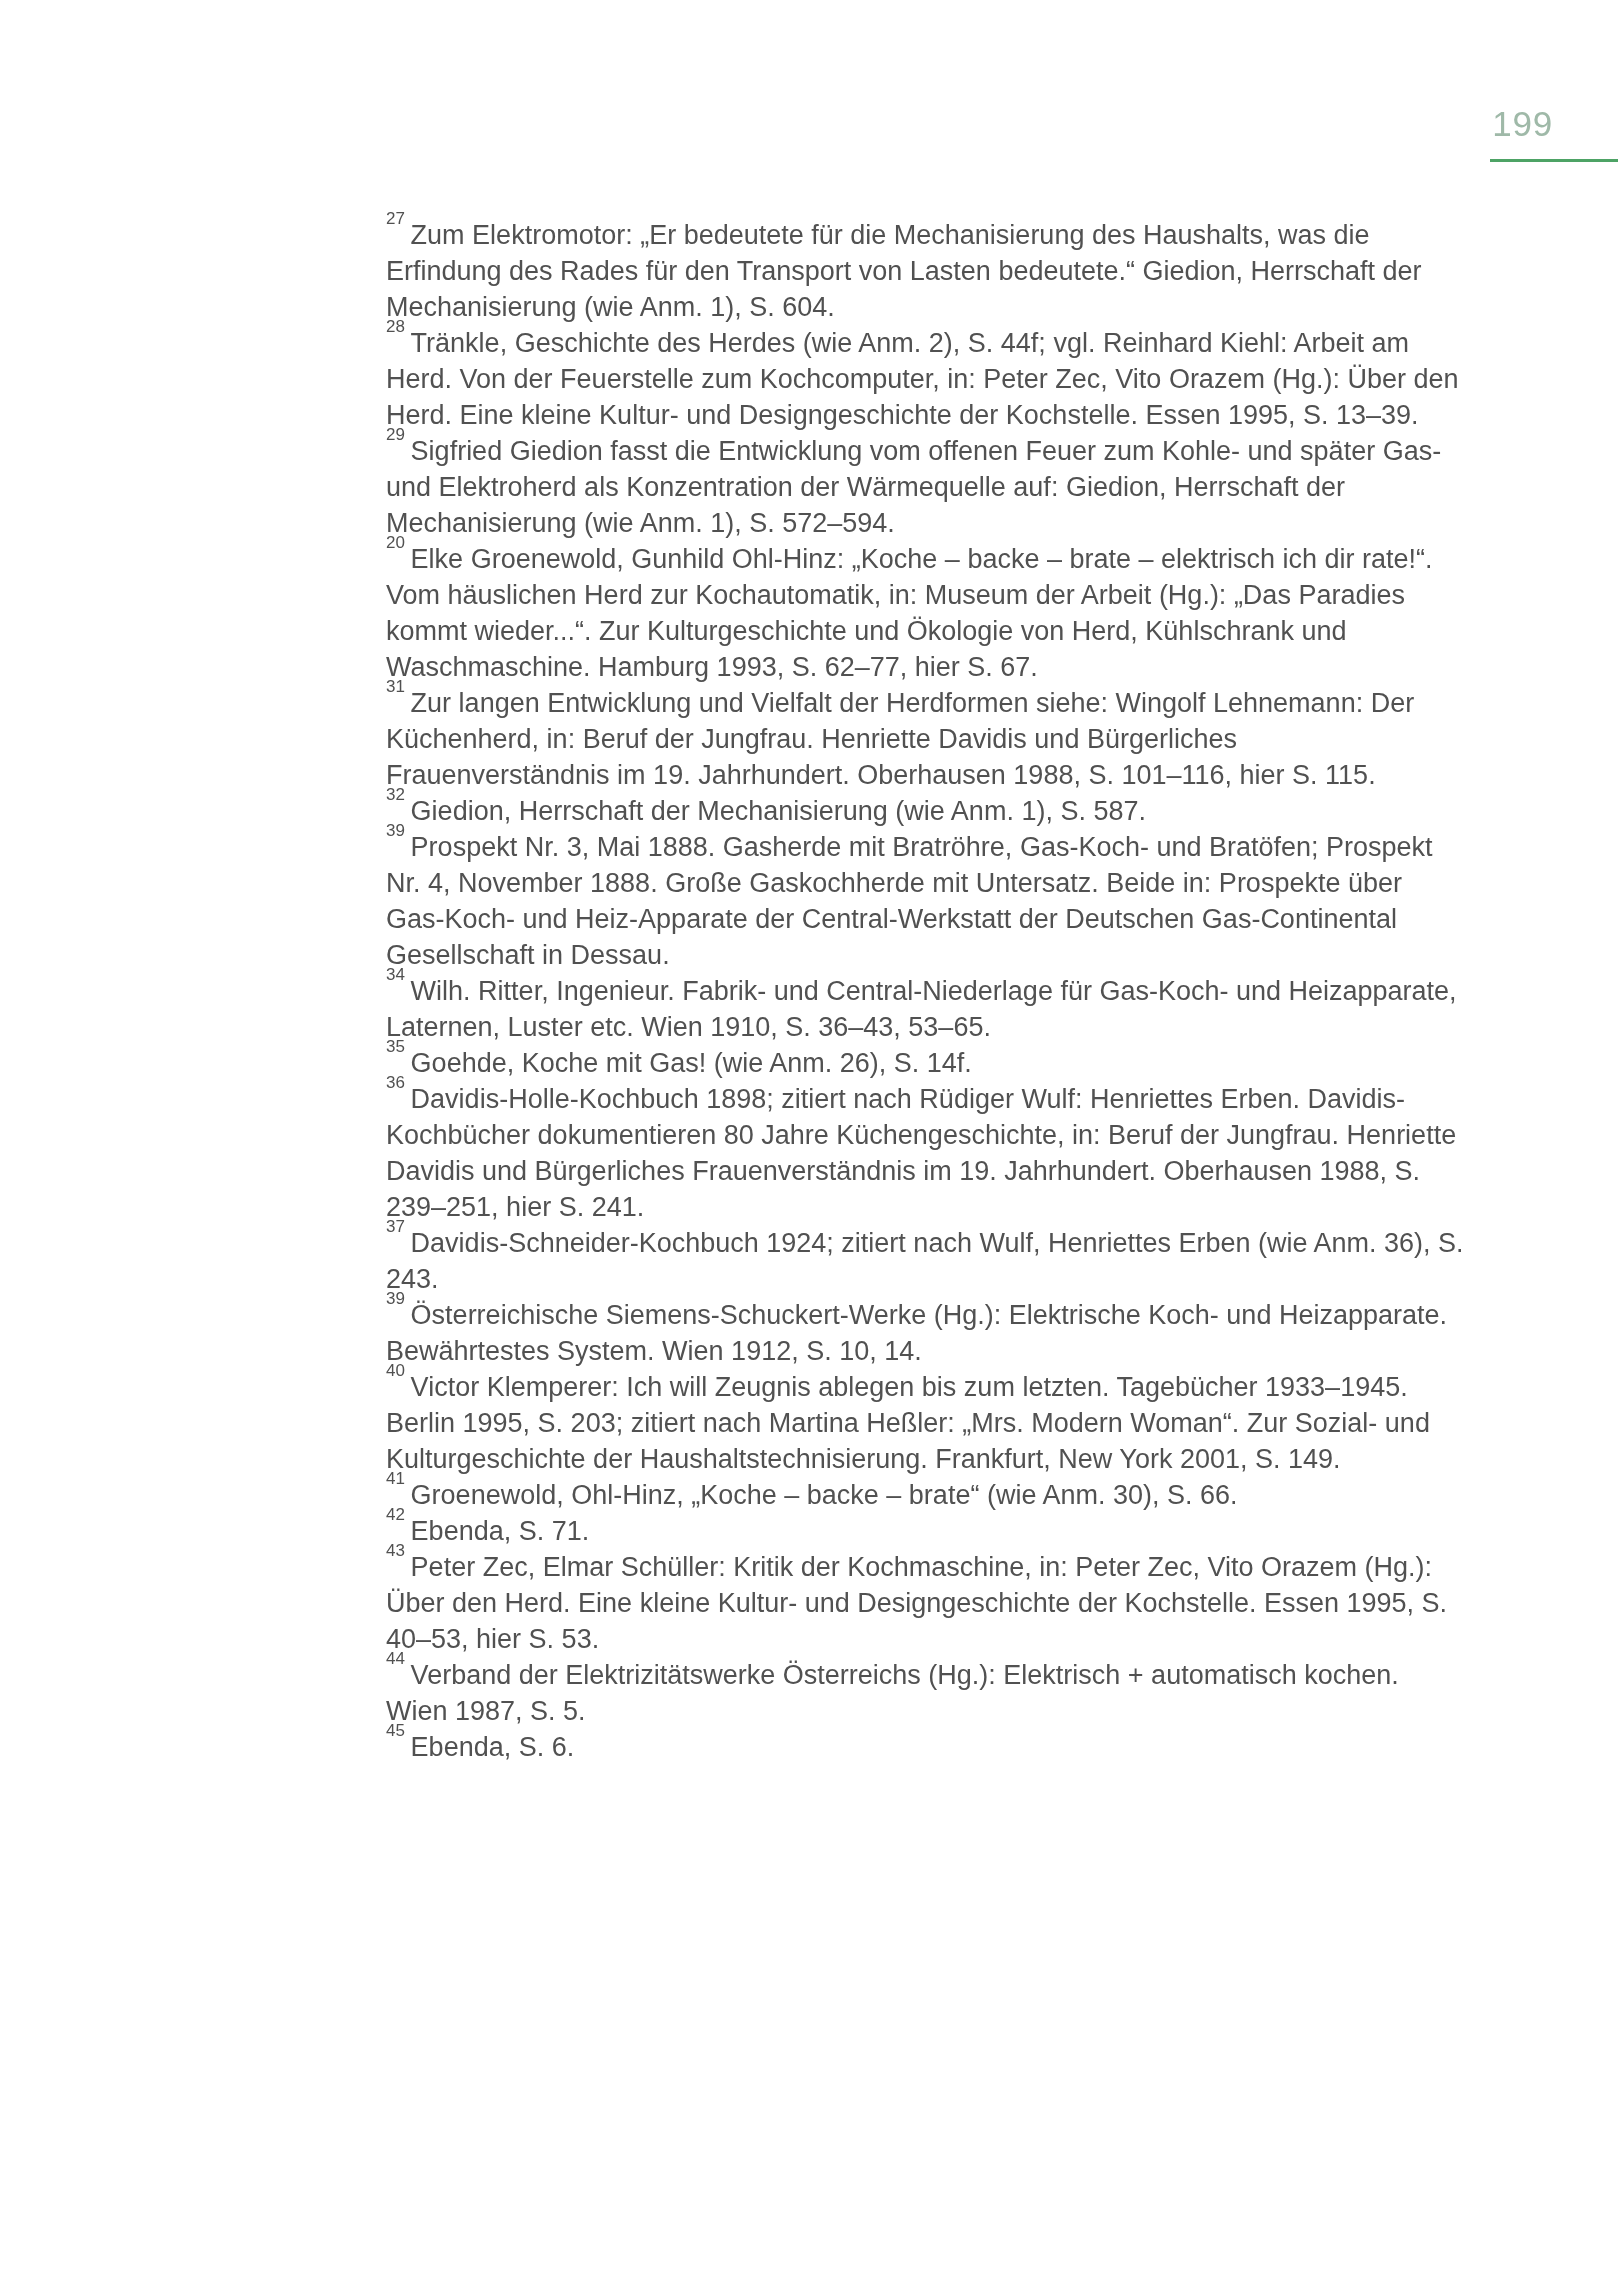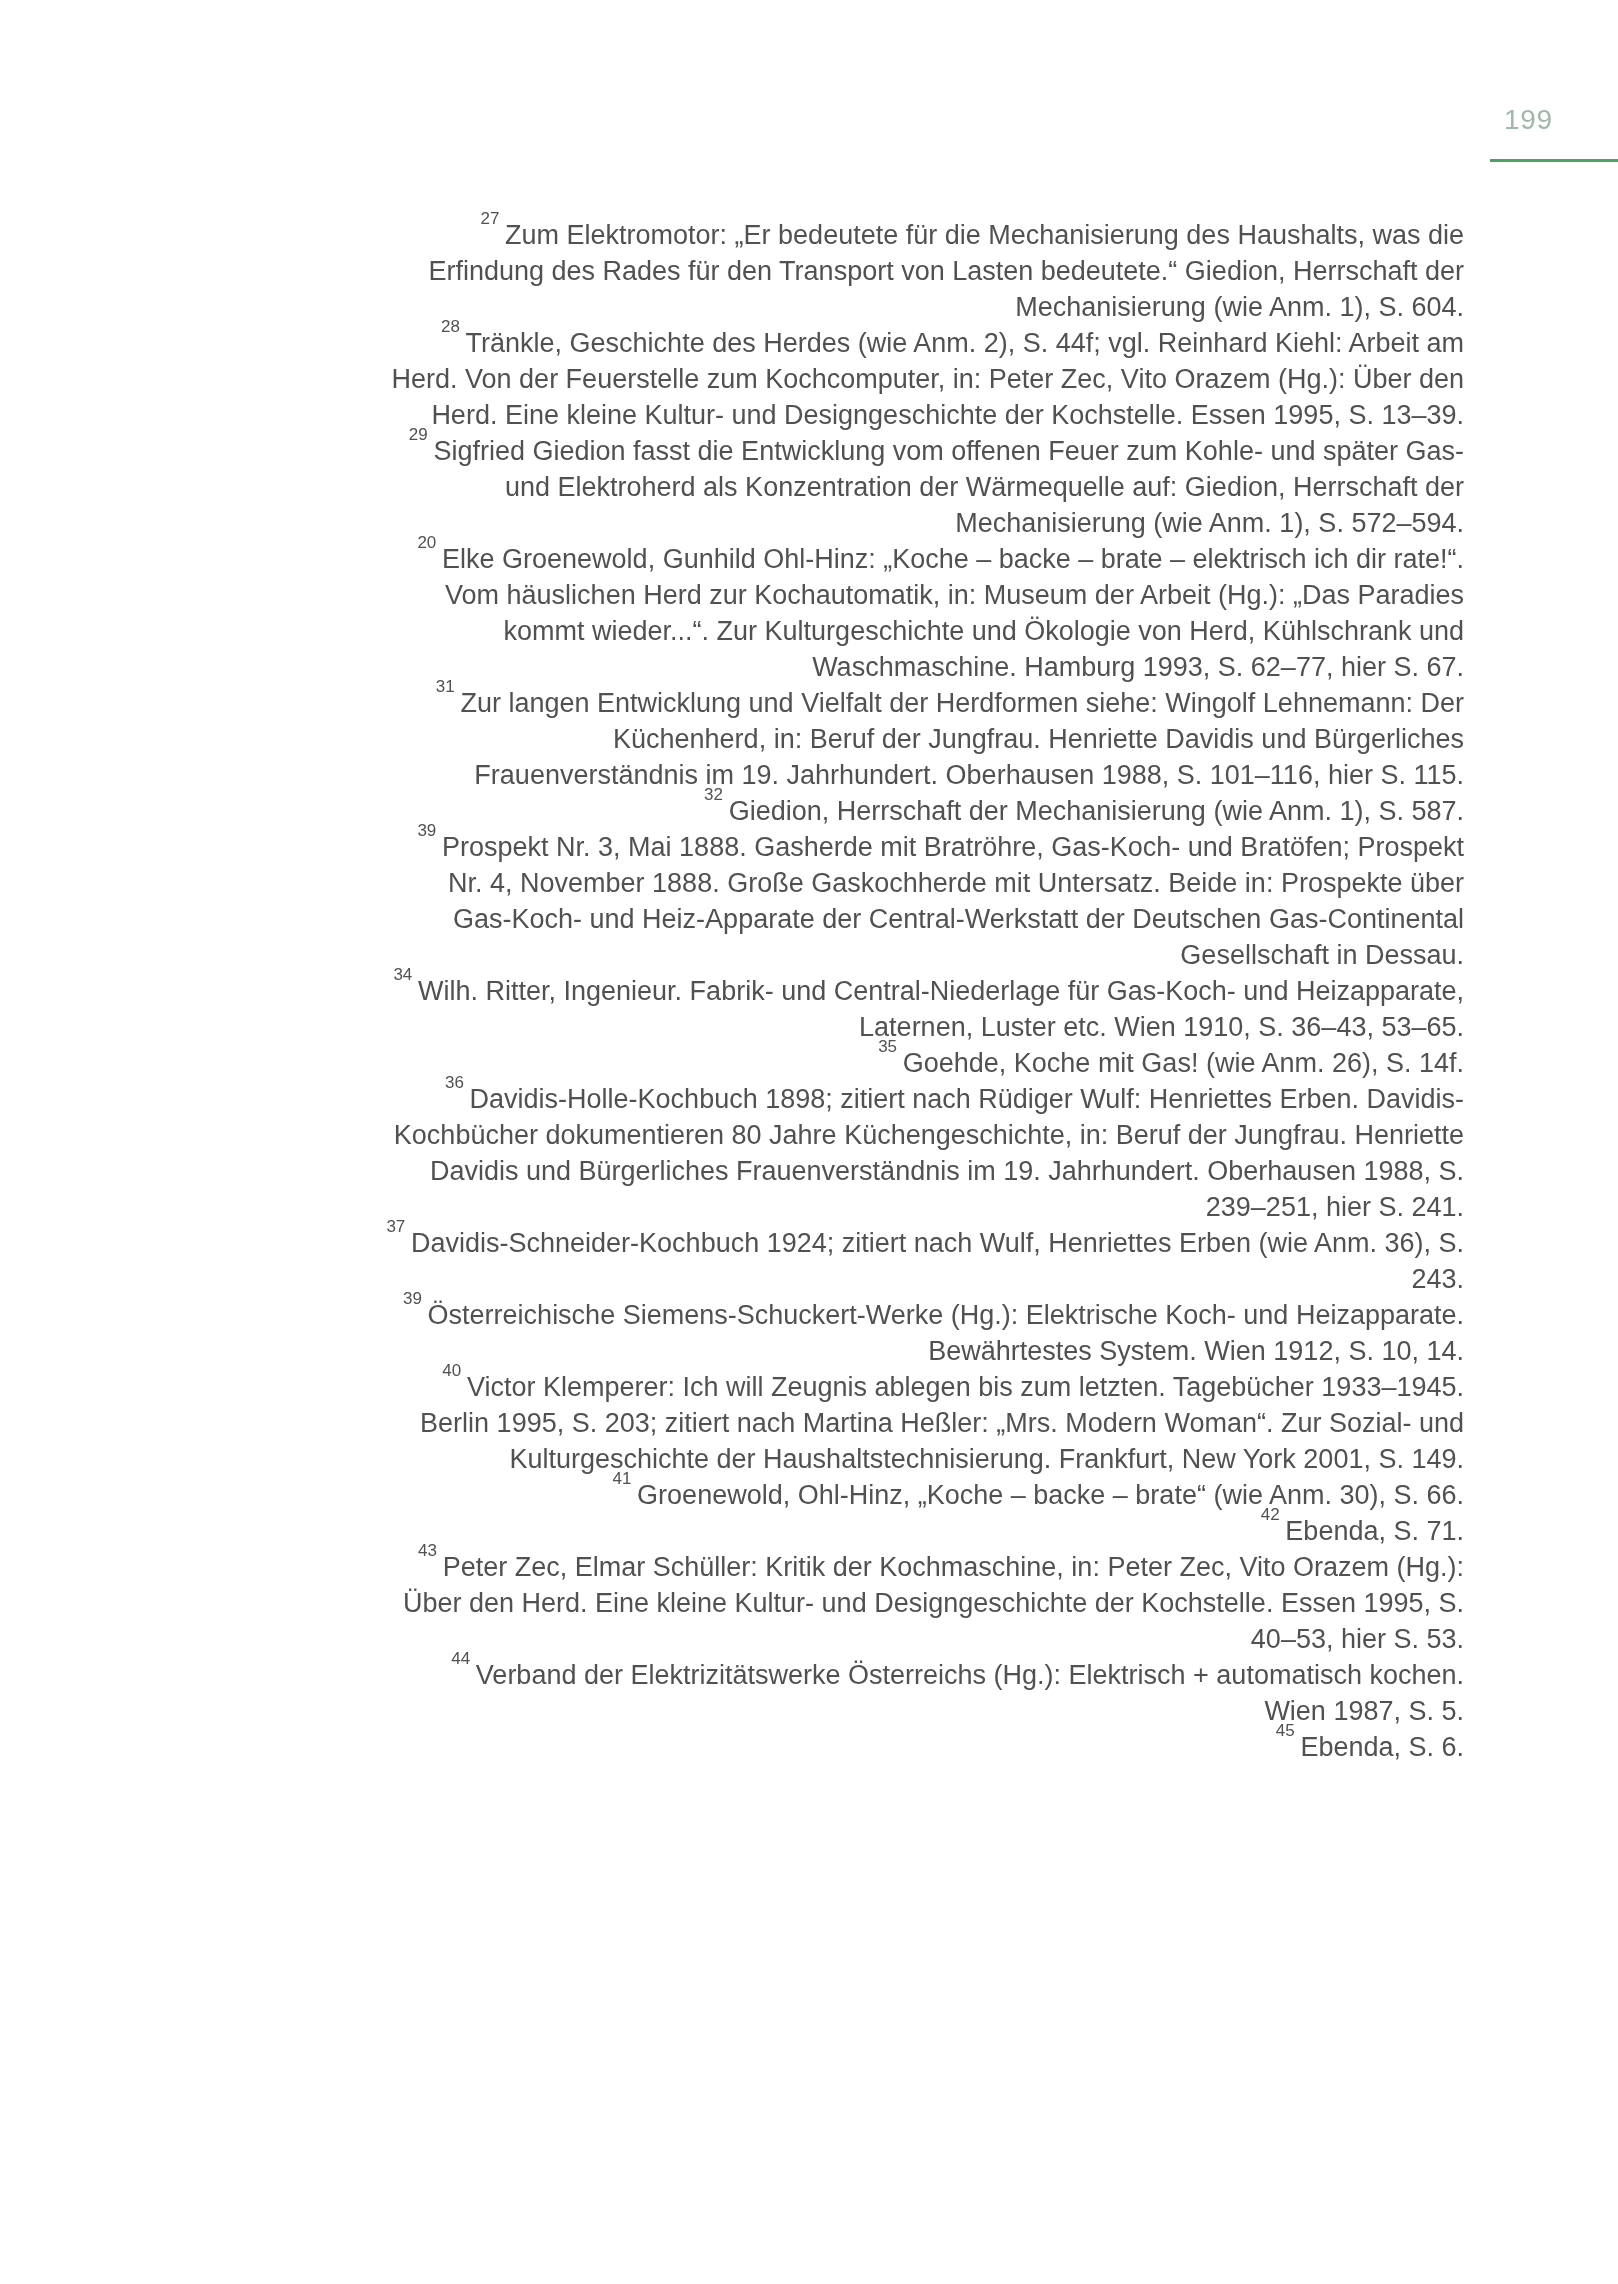--- a/index.html
+++ b/index.html
@@ -12,41 +12,41 @@
     width: 1618px;
     height: 2284px;
     background: #ffffff;
     font-family: "Liberation Sans", sans-serif;
     overflow: hidden;
   }
   .page-number {
     position: absolute;
     top: 104px;
     right: 65px;
-    font-size: 28px;
+    font-size: 35px;
     letter-spacing: 0.8px;
     color: var(--pagenum-color, #9fb9a8);
   }
   .page-rule {
     position: absolute;
     top: 159px;
     right: 0;
     width: 128px;
     height: 3.2px;
     background: var(--accent, #4da365);
   }
   .content {
     position: absolute;
     left: 386px;
     top: 217px;
     width: 1078px;
     font-size: 27px;
     line-height: 36px;
     color: #515151;
-    text-align: right;
+    text-align: left;
   }
   .footnote {
     margin: 0;
     padding: 0;
   }
   .fn-num {
     font-size: 17px;
     line-height: 0;
     position: relative;
     top: -9.7px;

